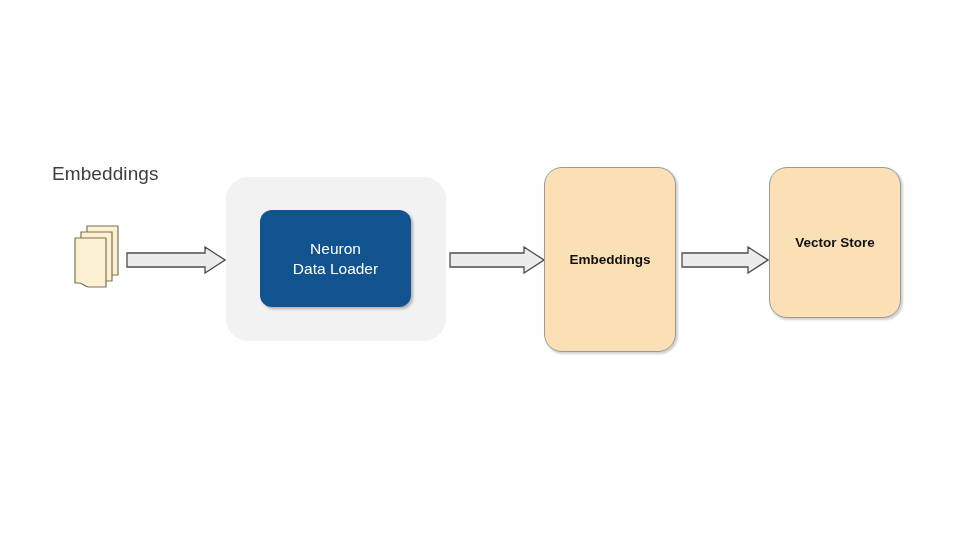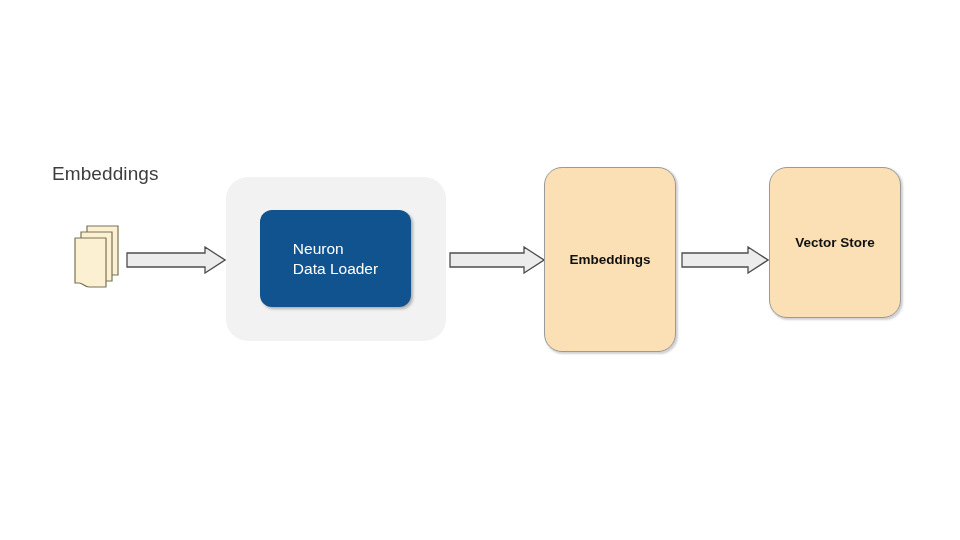--- a/index.html
+++ b/index.html
@@ -83,21 +83,21 @@
     border-radius: 12px;
     box-shadow: 2px 2px 3px rgba(0,0,0,0.28);
     display: flex;
     align-items: center;
     justify-content: center;
   }
   #loader-label {
     color: #ffffff;
     font-size: 15.5px;
     line-height: 20px;
-    text-align: left;
+    text-align: center;
     white-space: pre-line;
   }
 
   
   .peach-box {
     position: absolute;
     background: #fce0b5;
     border: 1px solid #9a9a9a;
     border-radius: 18px;
     box-sizing: border-box;

